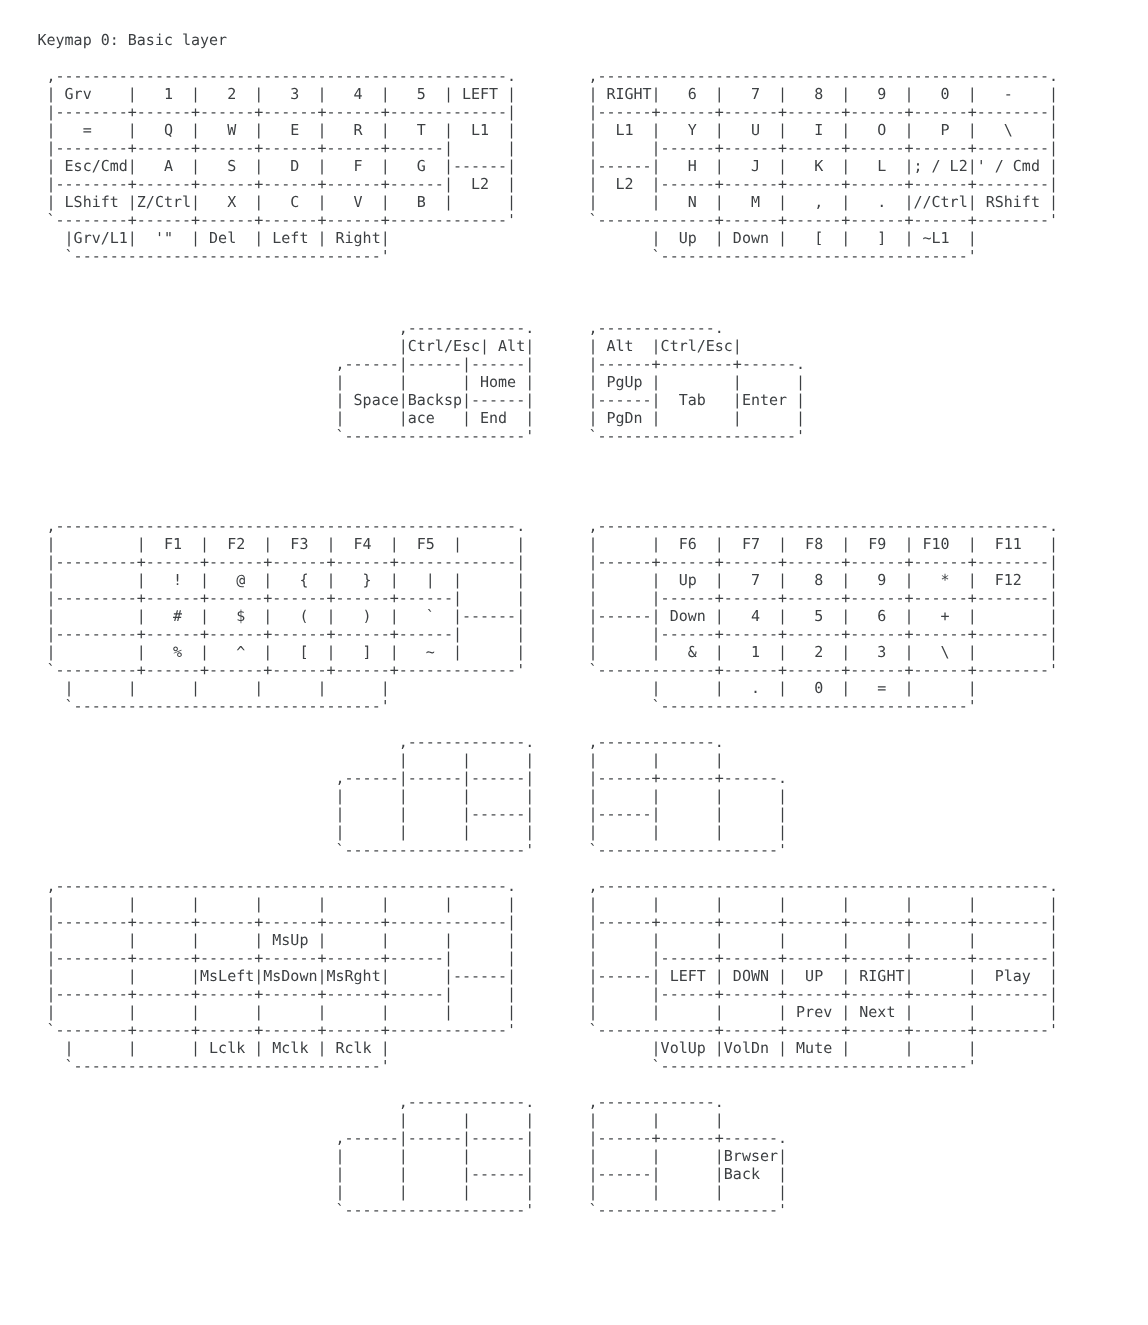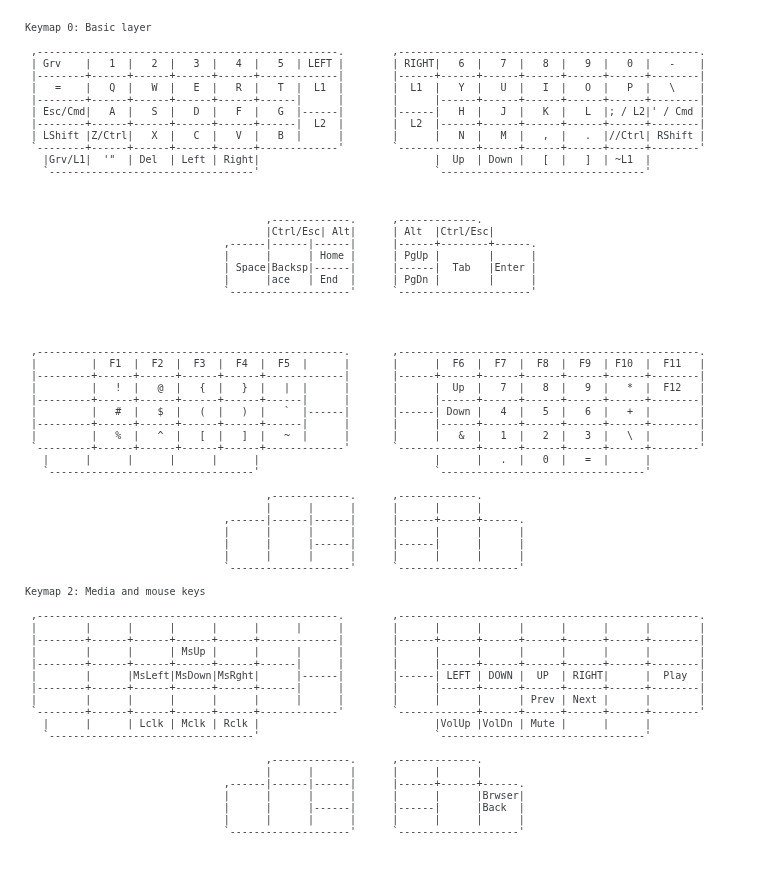--- a/index.html
+++ b/index.html
@@ -81,21 +81,20 @@
                                         ,-------------.      ,-------------.
                                         |      |      |      |      |      |
                                  ,------|------|------|      |------+------+------.
                                  |      |      |      |      |      |      |      |
                                  |      |      |------|      |------|      |      |
                                  |      |      |      |      |      |      |      |
                                  `--------------------'      `--------------------'</pre>
   </section>
 
   <section class="keymap-section s2">
-    <div class="keymap-title">Keymap 2: Media and mouse keys</div>
     <pre class="keymap-diagram"> ,--------------------------------------------------.        ,--------------------------------------------------.
  |        |      |      |      |      |      |      |        |      |      |      |      |      |      |        |
  |--------+------+------+------+------+-------------|        |------+------+------+------+------+------+--------|
  |        |      |      | MsUp |      |      |      |        |      |      |      |      |      |      |        |
  |--------+------+------+------+------+------|      |        |      |------+------+------+------+------+--------|
  |        |      |MsLeft|MsDown|MsRght|      |------|        |------| LEFT | DOWN |  UP  | RIGHT|      |  Play  |
  |--------+------+------+------+------+------|      |        |      |------+------+------+------+------+--------|
  |        |      |      |      |      |      |      |        |      |      |      | Prev | Next |      |        |
  `--------+------+------+------+------+-------------'        `-------------+------+------+------+------+--------'
    |      |      | Lclk | Mclk | Rclk |                             |VolUp |VolDn | Mute |      |      |

